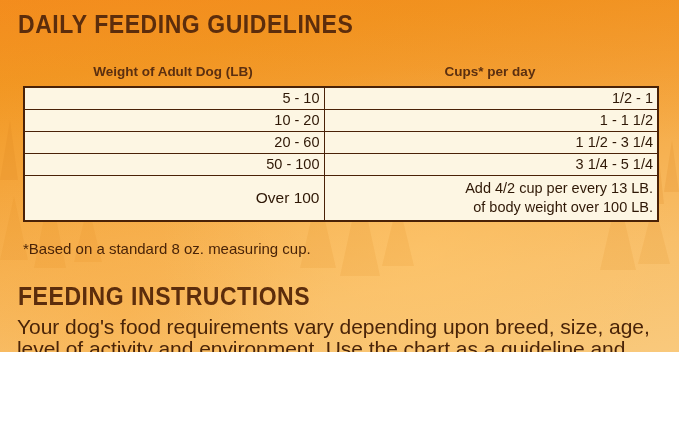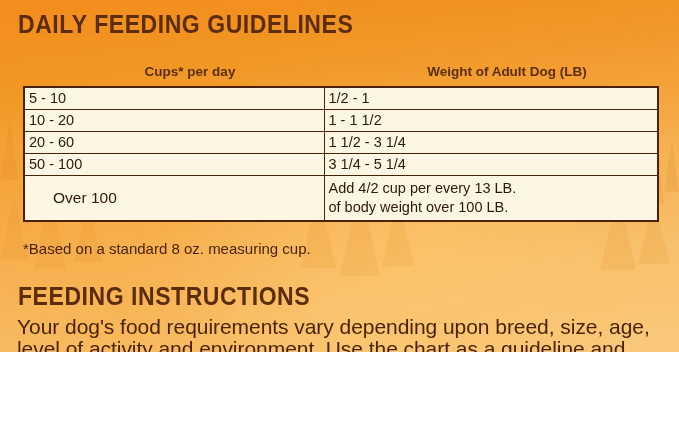--- a/index.html
+++ b/index.html
@@ -80,21 +80,21 @@
 
   table.feeding {
     width: 634px;
     border-collapse: collapse;
     background: #fdf6e3;
     border: 2px solid #4a2207;
     table-layout: fixed;
   }
   table.feeding td {
     border: 1px solid #4a2207;
-    text-align: left;
+    text-align: right;
     color: #2f1806;
     font-size: 14.5px;
     height: 22px;
     padding: 1px 4px;
     font-family: "Liberation Sans", sans-serif;
   }
   table.feeding td.c1 { width: 300px; }
   table.feeding td.c2 { width: 334px; margin-left: 38px; }
   table.feeding tr.last td {
     height: 46px;
@@ -166,22 +166,22 @@
   </svg>
 
   <div id="glowtop"></div>
 
   <div class="content">
 
     <div id="title-daily" class="heading">DAILY FEEDING GUIDELINES</div>
 
     <div id="table-wrap">
       <div class="col-headers">
+        <div class="col-head left">Weight of Adult Dog (LB)</div>
         <div class="col-head right">Cups* per day</div>
-        <div class="col-head left">Weight of Adult Dog (LB)</div>
       </div>
 
       <table class="feeding">
         <tbody>
           <tr>
             <td class="c1">5 - 10</td>
             <td class="c2">1/2 - 1</td>
           </tr>
           <tr>
             <td class="c1">10 - 20</td>

